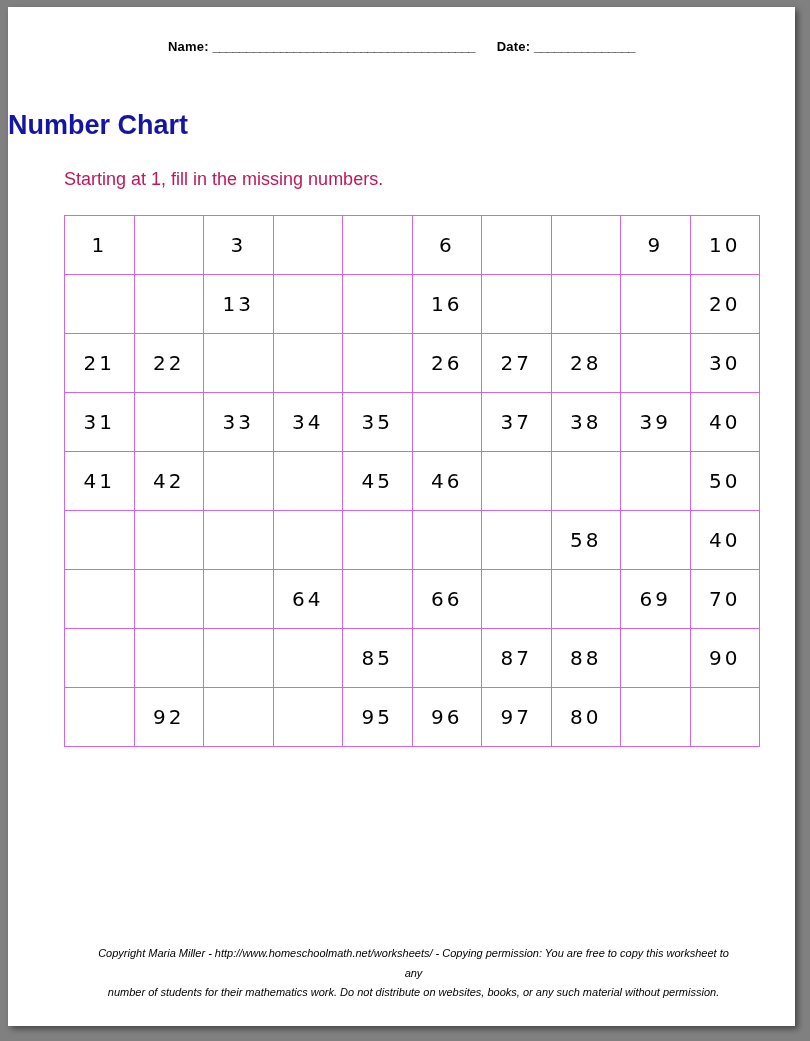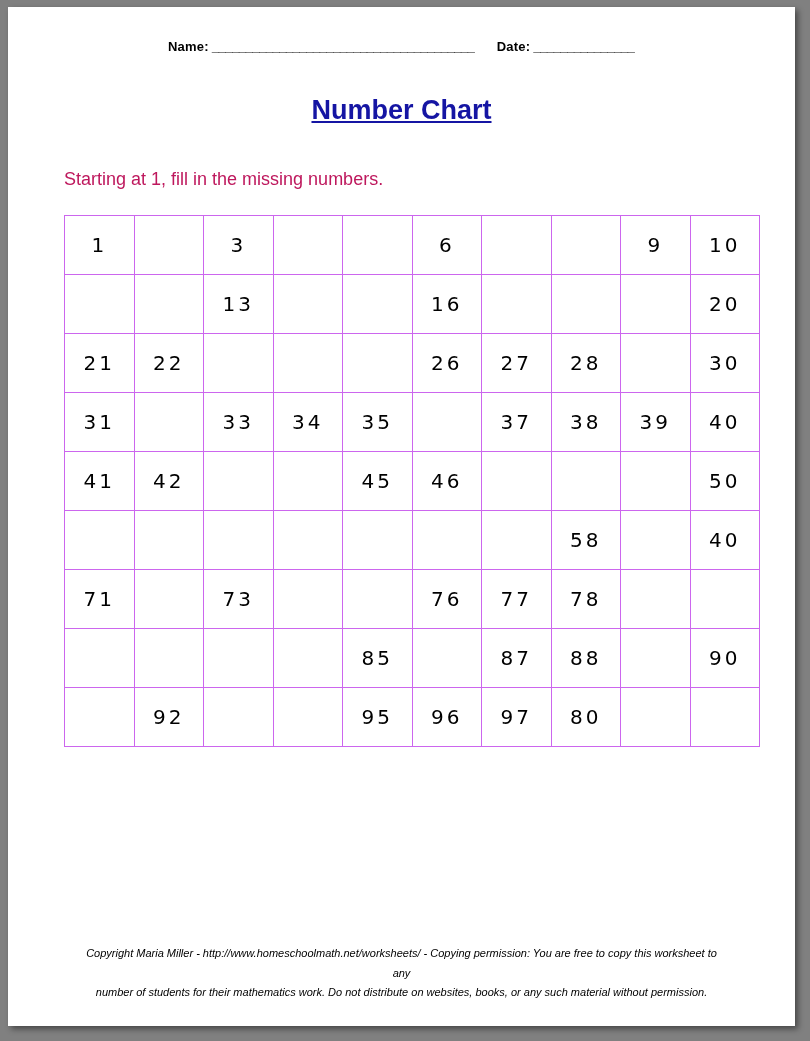--- a/index.html
+++ b/index.html
@@ -36,36 +36,33 @@
     letter-spacing: 0.2px;
   }
   .header-line .name-label,
   .header-line .date-label {
     font-weight: bold;
     margin-top: 8px;
   }
   .header-line .rule {
     font-weight: bold;
     letter-spacing: -0.5px;
-    font-style: italic;
   }
   .header-line .gap {
     display: inline-block;
     width: 14px;
   }
   .title {
     position: absolute;
-    top: 88px;
+    top: 103px;
     left: 0;
     width: 100%;
-    text-align: center;
     font-size: 27px;
     font-weight: bold;
     color: #1515a3;
-    text-decoration: underline;
   }
   .instructions {
     position: absolute;
     top: 162px;
     left: 56px;
     font-size: 18px;
     color: #be185d;
   }
   .grid {
     position: absolute;
@@ -85,21 +82,21 @@
     letter-spacing: 3px;
     padding: 0;
     font-family: "DejaVu Sans", sans-serif;
   }
   .grid td.empty {
     color: transparent;
   }
   .footer {
     position: absolute;
     bottom: 24px;
-    left: 0;
+    left: 12px;
     width: 100%;
     text-align: center;
     font-size: 11px;
     font-style: italic;
     color: #000;
     line-height: 1.75;
   }
   .footer div {
     padding: 0 70px;
   }
@@ -189,30 +186,30 @@
         <td class="empty"></td>
         <td class="empty"></td>
         <td class="empty"></td>
         <td class="empty"></td>
         <td class="empty"></td>
         <td>58</td>
         <td class="empty"></td>
         <td>40</td>
       </tr>
       <tr>
-        <td>71</td>
-        <td class="empty"></td>
-        <td>73</td>
-        <td class="empty"></td>
-        <td class="empty"></td>
-        <td>76</td>
-        <td>77</td>
-        <td>78</td>
-        <td class="empty"></td>
-        <td class="empty"></td>
+        <td class="empty"></td>
+        <td class="empty"></td>
+        <td class="empty"></td>
+        <td>64</td>
+        <td class="empty"></td>
+        <td>66</td>
+        <td class="empty"></td>
+        <td class="empty"></td>
+        <td>69</td>
+        <td>70</td>
       </tr>
       <tr>
         <td class="empty"></td>
         <td class="empty"></td>
         <td class="empty"></td>
         <td class="empty"></td>
         <td>85</td>
         <td class="empty"></td>
         <td>87</td>
         <td>88</td>

